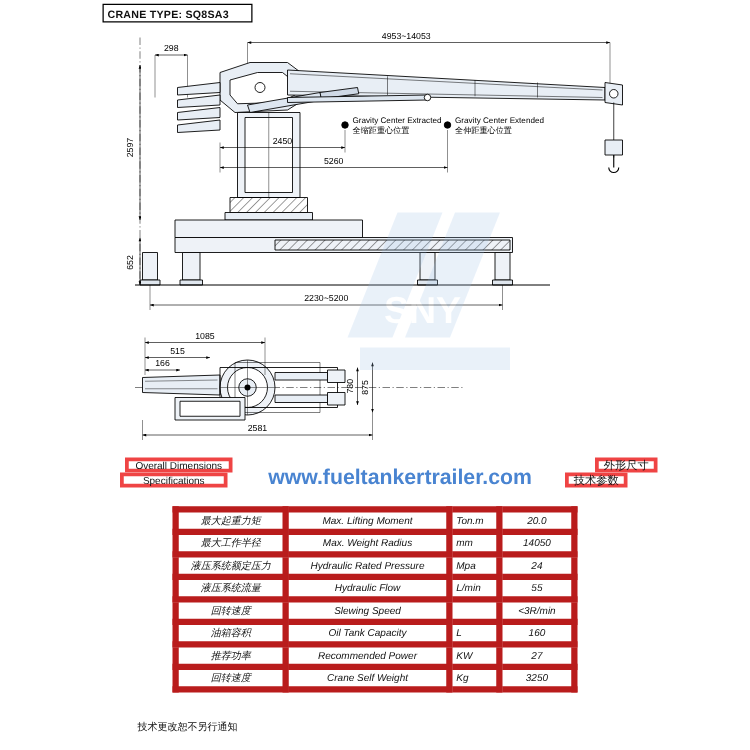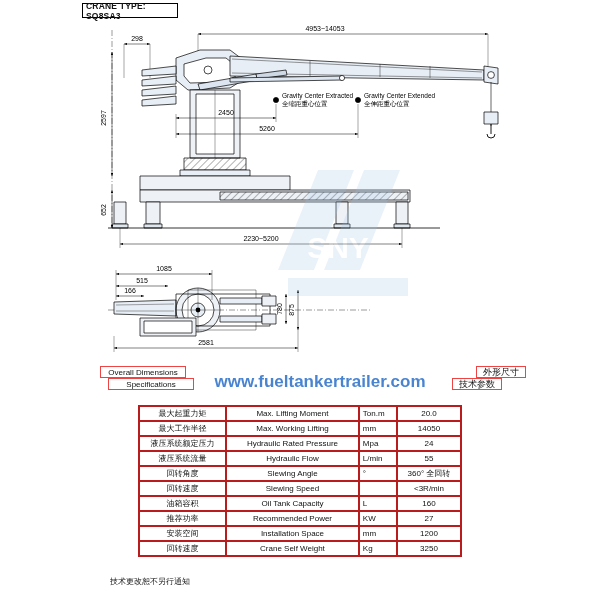--- a/index.html
+++ b/index.html
@@ -8,21 +8,21 @@
     background:#ffffff;
     font-family:"Liberation Sans", sans-serif;
     color:#111;
     position:relative;
     overflow:hidden;
   }
   .sheet{position:absolute;left:0;top:0;width:600px;height:600px;}
 
   
   .title-box{
-    position:absolute;left:82px;top:3px;width:96px;height:15px;
+    position:absolute;left:82px;top:3px;width:120px;height:15px;
     border:1px solid #000;background:#fff;
     font-size:8.5px;font-weight:bold;letter-spacing:.2px;
     display:flex;align-items:center;padding-left:3px;box-sizing:border-box;
   }
 
   
   .draw{position:absolute;left:80px;top:18px;width:440px;height:350px;}
   svg{display:block;}
 
   
@@ -34,41 +34,42 @@
     position:absolute;left:190px;top:372px;width:260px;
     text-align:center;
     font-size:17px;font-weight:bold;
     color:#2a6fc9;opacity:.85;
     font-family:"Liberation Sans", sans-serif;
     pointer-events:none;
   }
 
   
   .lbl-box{
-    position:absolute;border:1px solid #ef4444;background:#fff;
+    position:absolute;border:3px solid #ef4444;background:#fff;
     font-size:8px;display:flex;align-items:center;justify-content:center;
     box-sizing:border-box;
   }
   #overall-dim{left:100px;top:366px;width:86px;height:12px;}
-  #specs{left:108px;top:378px;width:86px;height:12px;}
+  #specs{left:96px;top:378px;width:86px;height:12px;}
   #overall-dim-cn{left:476px;top:366px;width:50px;height:12px;font-size:9px;}
   #specs-cn{left:452px;top:378px;width:50px;height:12px;font-size:9px;}
 
   
   table.spec{
     position:absolute;left:138px;top:405px;border-collapse:collapse;
     width:324px;background:transparent;
   }
   table.spec td{
-    border:2px solid #b91c1c;
+    border:5px solid #b91c1c;
     height:13px;
     font-size:8px;
     padding:0 3px;
     line-height:13px;
     white-space:nowrap;
+    font-style:italic;
   }
   td.cn{width:86px;text-align:center;font-size:8.5px;}
   td.en{width:140px;text-align:center;}
   td.unit{width:34px;}
   td.val{width:62px;text-align:center;padding-right:10px;}
 
   
   .foot-cn{position:absolute;left:110px;top:576px;font-size:8px;}
   .foot-en{position:absolute;left:310px;top:576px;font-size:8px;}
 
@@ -256,67 +257,55 @@
   <table class="spec">
     <tbody>
       <tr>
         <td class="cn">最大起重力矩</td>
         <td class="en">Max. Lifting Moment</td>
         <td class="unit">Ton.m</td>
         <td class="val">20.0</td>
       </tr>
       <tr>
         <td class="cn">最大工作半径</td>
-        <td class="en">Max. Working Lifting</td>
+        <td class="en">Max. Weight Radius</td>
         <td class="unit">mm</td>
         <td class="val">14050</td>
       </tr>
       <tr>
         <td class="cn">液压系统额定压力</td>
         <td class="en">Hydraulic Rated Pressure</td>
         <td class="unit">Mpa</td>
         <td class="val">24</td>
       </tr>
       <tr>
         <td class="cn">液压系统流量</td>
         <td class="en">Hydraulic Flow</td>
         <td class="unit">L/min</td>
         <td class="val">55</td>
       </tr>
       <tr>
-        <td class="cn">回转角度</td>
-        <td class="en">Slewing Angle</td>
-        <td class="unit">°</td>
-        <td class="val">360° 全回转</td>
-      </tr>
-      <tr>
         <td class="cn">回转速度</td>
         <td class="en">Slewing Speed</td>
         <td class="unit"></td>
         <td class="val">&lt;3R/min</td>
       </tr>
       <tr>
         <td class="cn">油箱容积</td>
         <td class="en">Oil Tank Capacity</td>
         <td class="unit">L</td>
         <td class="val">160</td>
       </tr>
       <tr>
         <td class="cn">推荐功率</td>
         <td class="en">Recommended Power</td>
         <td class="unit">KW</td>
         <td class="val">27</td>
       </tr>
       <tr>
-        <td class="cn">安装空间</td>
-        <td class="en">Installation Space</td>
-        <td class="unit">mm</td>
-        <td class="val">1200</td>
-      </tr>
-      <tr>
         <td class="cn">回转速度</td>
         <td class="en">Crane Self Weight</td>
         <td class="unit">Kg</td>
         <td class="val">3250</td>
       </tr>
     </tbody>
   </table>
 
   <div class="foot-cn">技术更改恕不另行通知</div>
 

